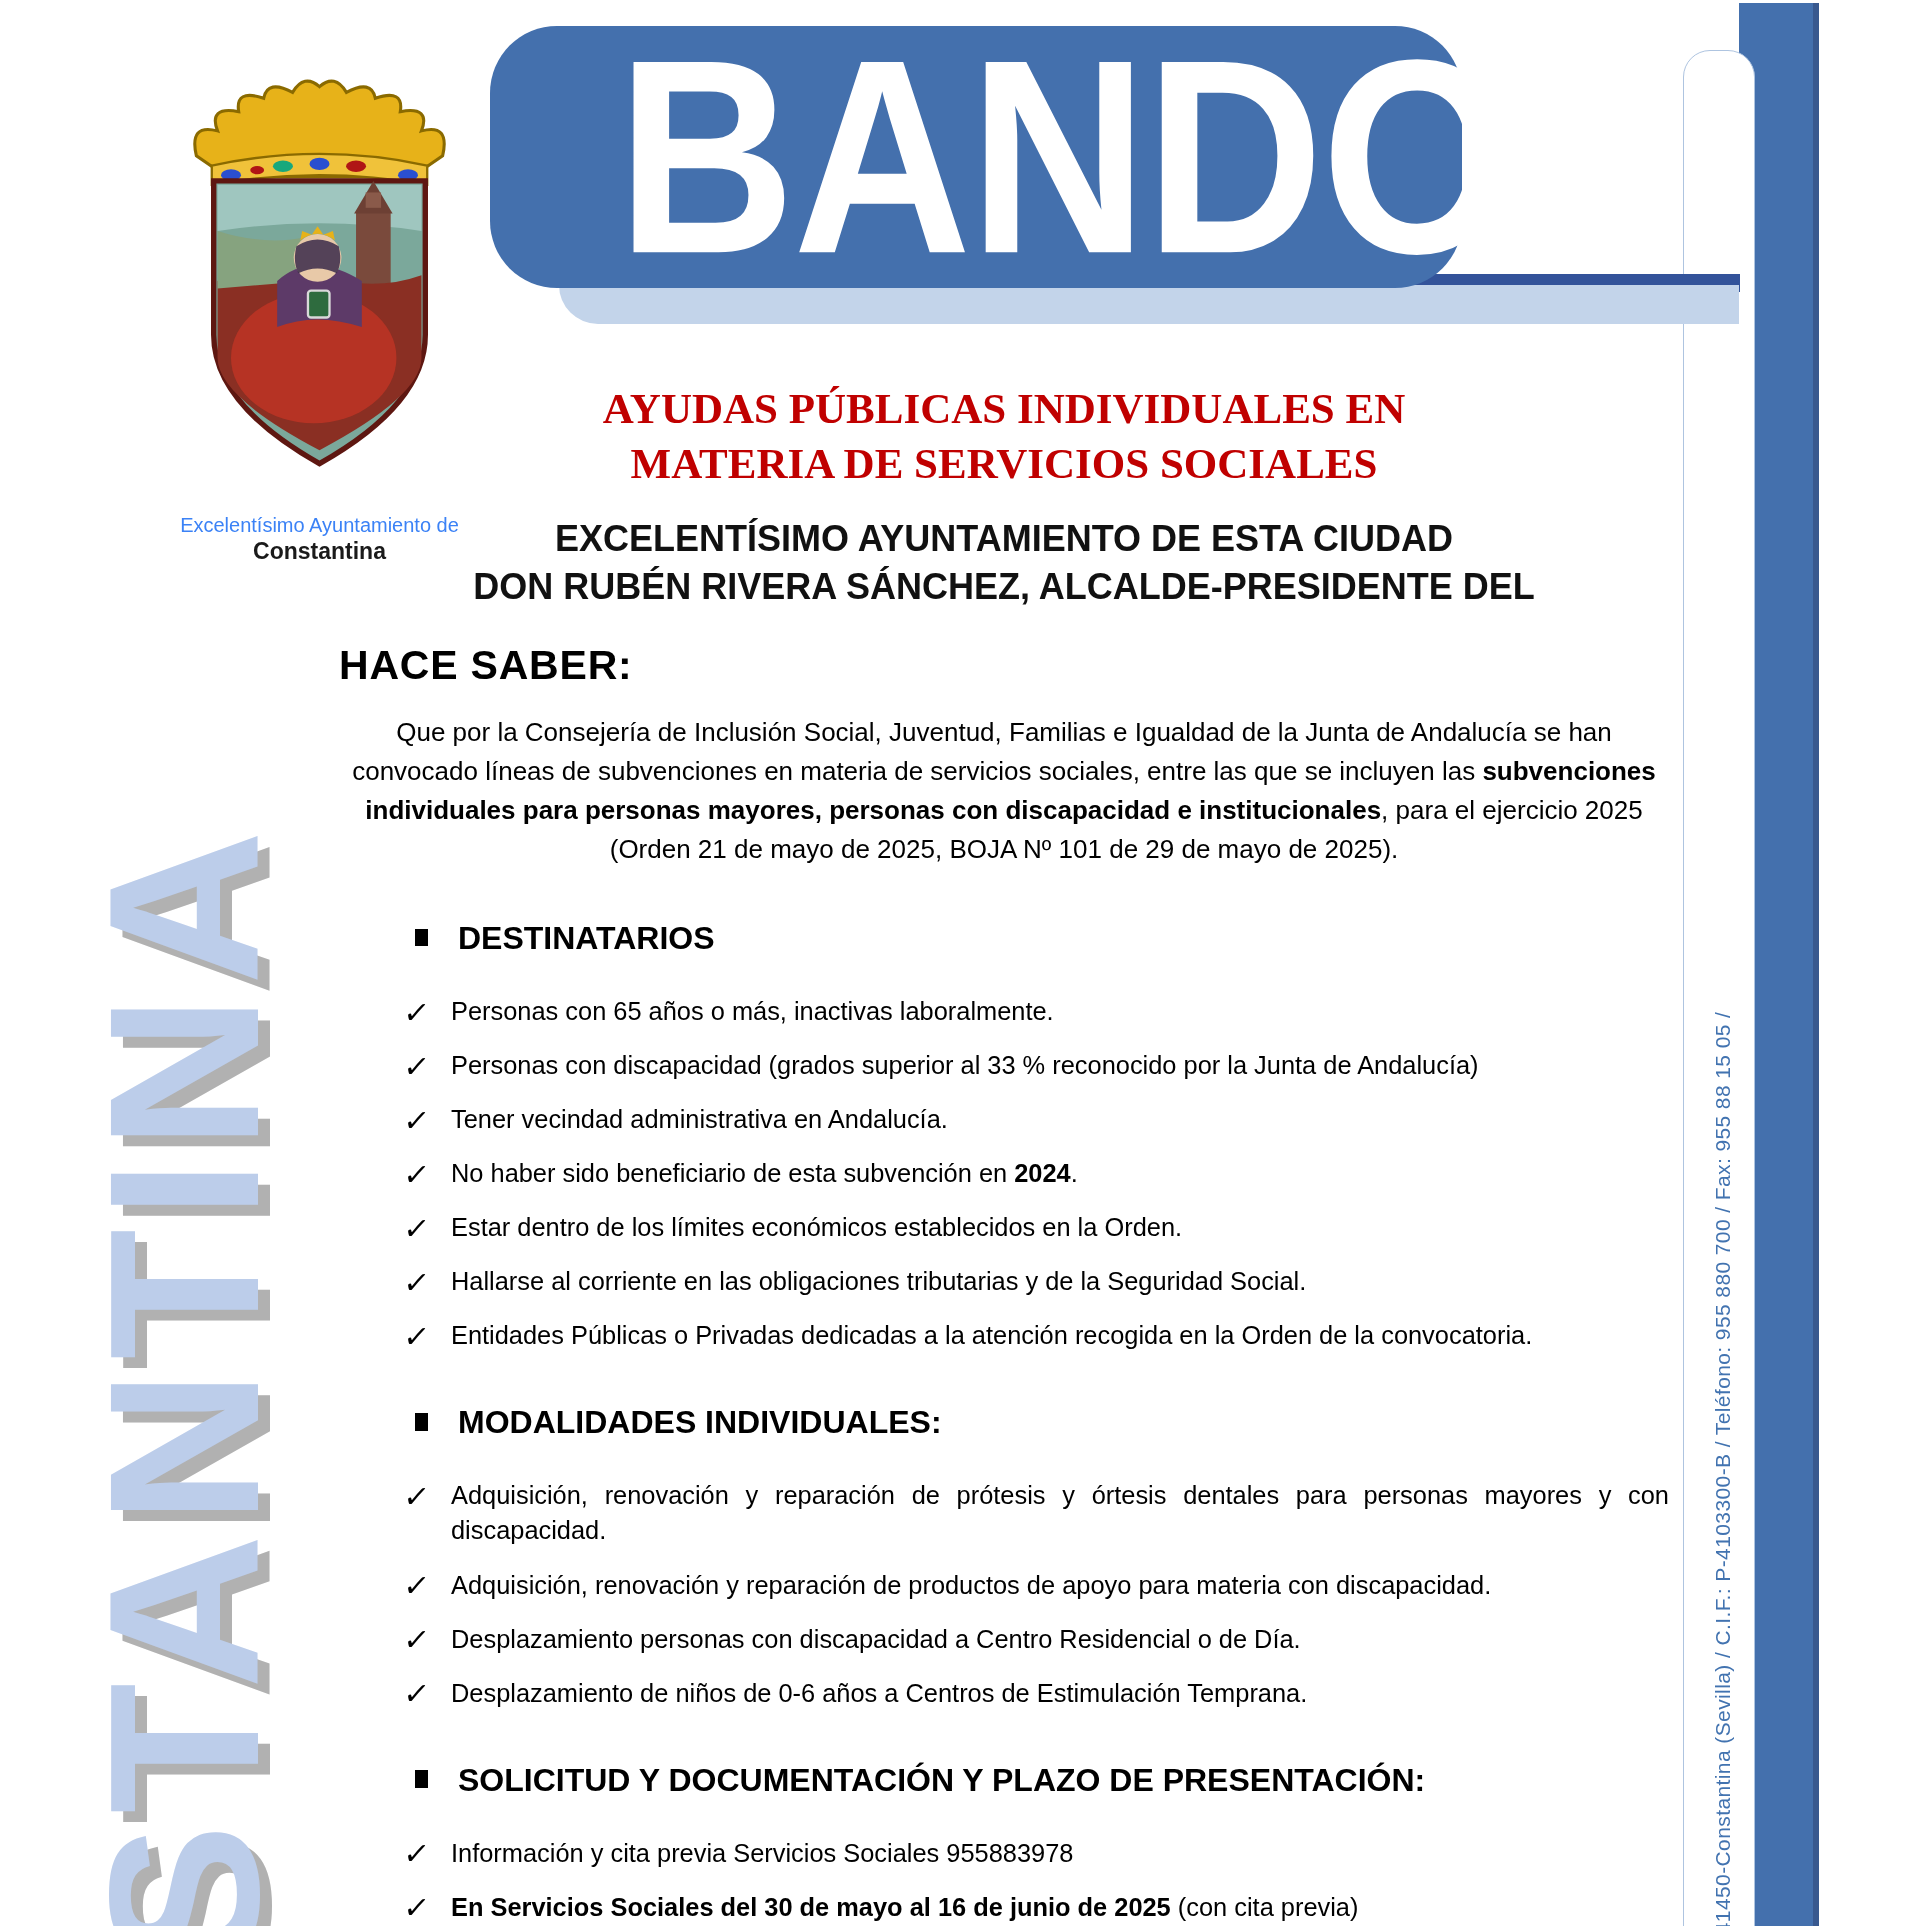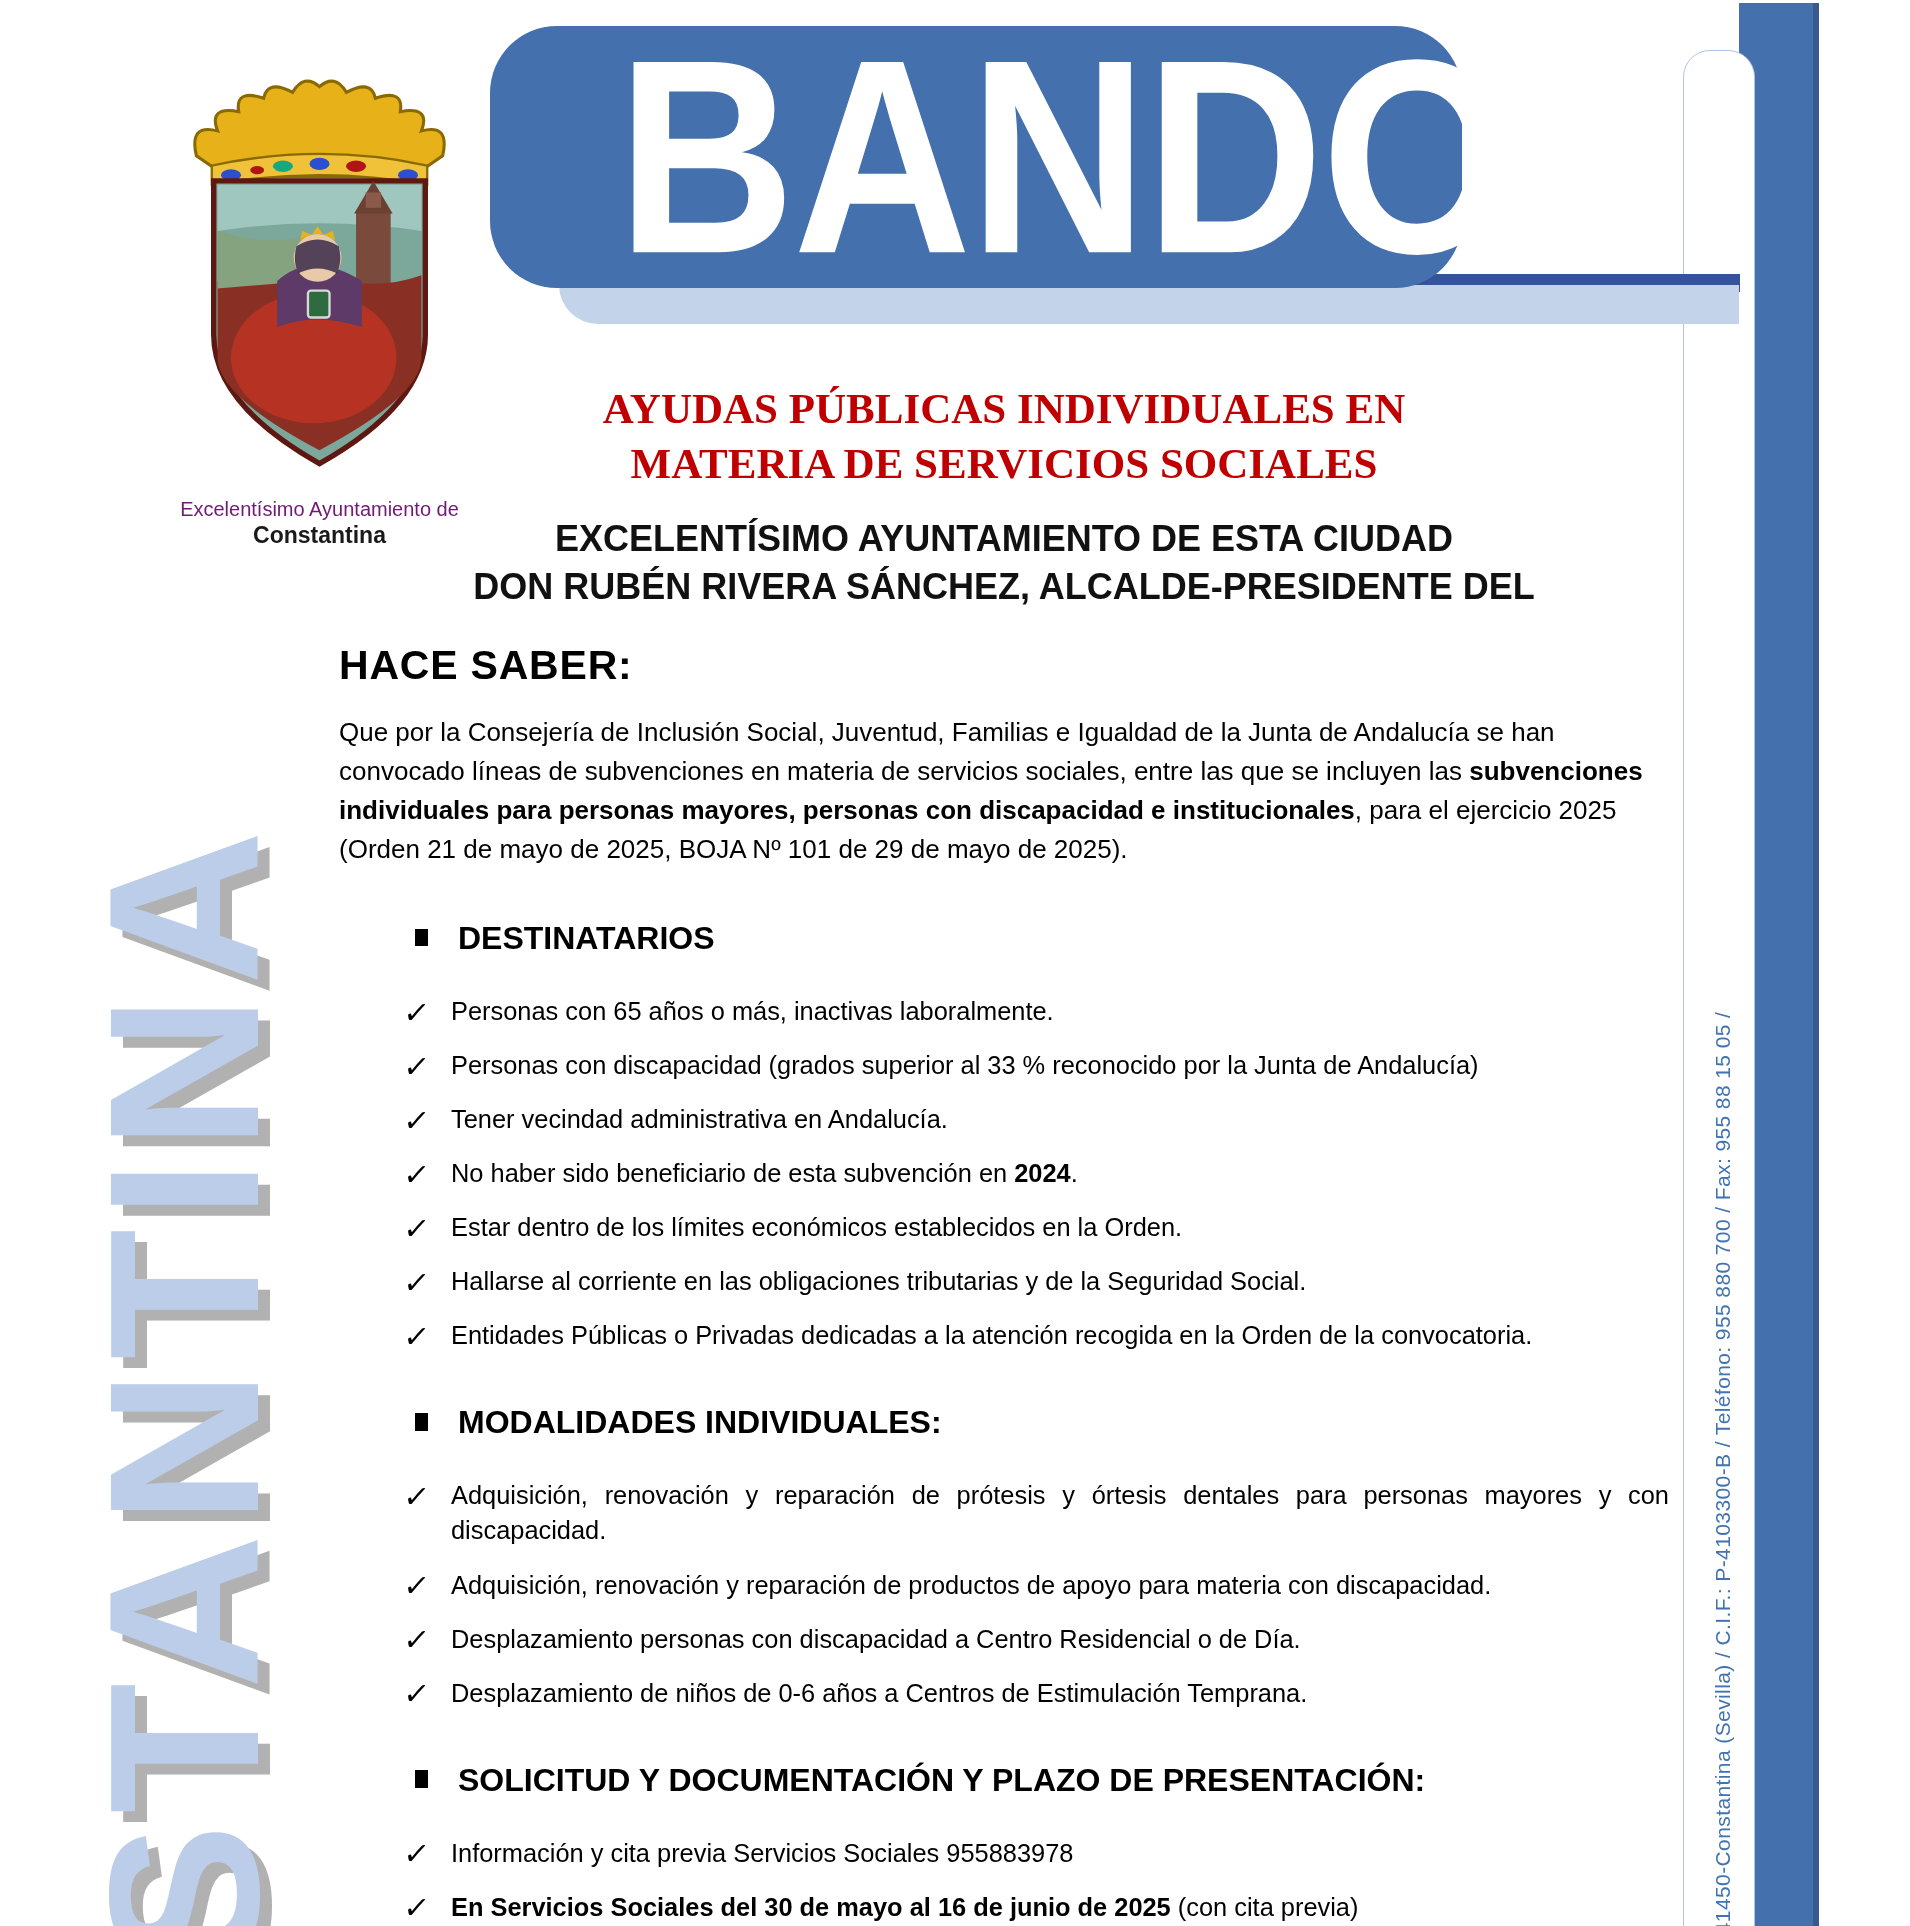--- a/index.html
+++ b/index.html
@@ -22,35 +22,35 @@
           background:#4470ad;border-right:6.2px solid #39598f;z-index:1;}
   .right-col{position:absolute;left:1683px;top:50px;width:70px;height:2411px;
           background:#ffffff;border:1.9px solid #aec4e0;border-radius:27px;z-index:2;}
   .right-vtext{position:absolute;left:1700px;top:2427px;width:2157px;height:46px;
           transform:rotate(-90deg);transform-origin:0 0;z-index:3;
           font-size:21px;color:#4273b0;letter-spacing:0.4px;line-height:46px;white-space:nowrap;}
 
   
   .crest{position:absolute;left:181px;top:65px;width:277px;height:428px;z-index:2;}
   .caption{position:absolute;left:96px;top:498px;width:447px;text-align:center;z-index:2;}
-  .caption .cap1{font-size:20px;color:#701a75;}
+  .caption .cap1{font-size:20px;color:#3b82f6;margin-top:16px;}
   .caption .cap2{font-size:23px;font-weight:bold;color:#1a1a1a;margin-top:0.8px;}
 
   
   .left-vword{position:absolute;left:93px;top:2472px;width:1907px;height:181px;
           transform:rotate(-90deg);transform-origin:0 0;z-index:1;
           font-size:214px;font-weight:bold;letter-spacing:10px;line-height:181px;
           color:#bccdea;text-shadow:-10.8px 11.6px 0 #b1b1b1;white-space:nowrap;}
 
   
   .content{position:absolute;left:339px;top:381px;width:1330px;z-index:4;}
   .doc-title{color:#c00000;font-weight:bold;font-size:43px;line-height:1.28;text-align:center;font-family:Liberation Serif, serif;}
   .doc-sub{font-weight:bold;font-size:36px;line-height:1.32;text-align:center;margin-top:24px;color:#111;}
   .hace{font-weight:bold;font-size:41px;margin-top:32px;letter-spacing:0.8px;}
-  .intro{font-size:26px;line-height:1.5;margin-top:24px;}
+  .intro{font-size:26px;line-height:1.5;text-align:center;margin-top:24px;}
   .sec-h{position:relative;margin-top:51px;padding-left:119px;font-weight:bold;font-size:32px;}
   .sec-h .bullet{position:absolute;left:76px;top:8.5px;width:13px;height:17.7px;background:#000;}
   .items{margin-top:37px;}
   .item{position:relative;padding-left:112px;font-size:25.4px;line-height:1.38;
         text-align:justify;margin-bottom:19px;}
   .item .check{position:absolute;left:65px;top:-2.3px;font-size:30px;
         font-family:"DejaVu Sans", sans-serif;transform:skewX(-8deg);}
   b{font-weight:bold;}
 </style>
 </head>

